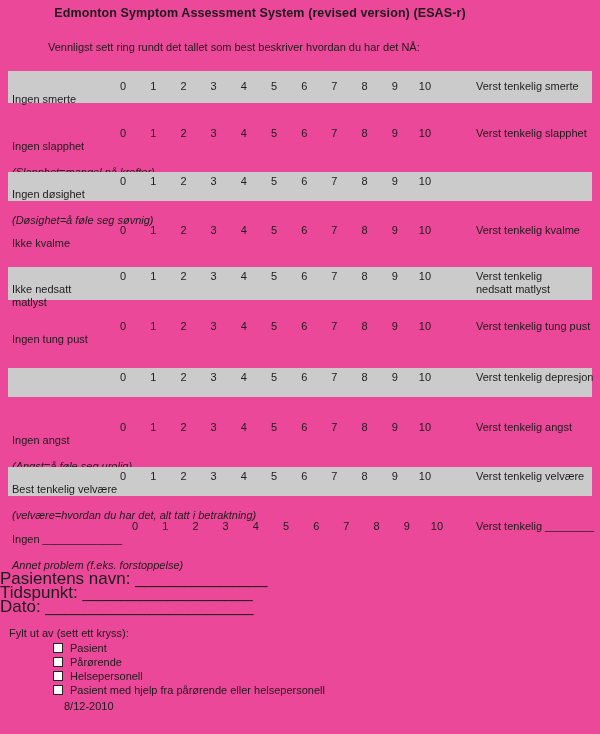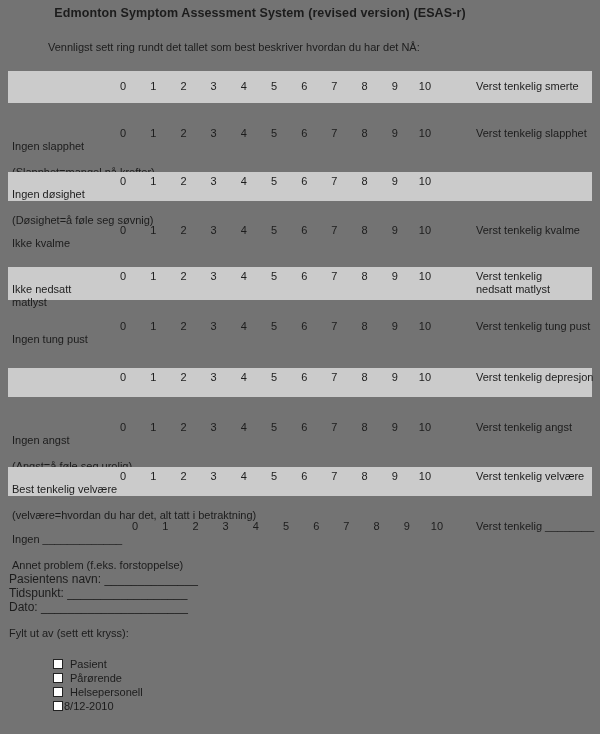--- a/index.html
+++ b/index.html
@@ -1,66 +1,70 @@
 <!DOCTYPE html>
 <html><head>
 <meta charset="utf-8">
 <style>
   html,body{margin:0;padding:0;background:#fff;}
   .page{
-    position:relative;width:600px;height:734px;background:#737373;
+    position:relative;width:600px;height:734px;background:#ec4899;
     font-family:"Liberation Sans", sans-serif;color:#1c1c1c;overflow:hidden;
   }
   .title{
     position:absolute;top:6px;left:0;width:520px;text-align:center;
     font-size:12.5px;font-weight:bold;letter-spacing:.1px;
   }
   .instruction{position:absolute;top:41px;left:9px;font-size:11px;margin-left:39px;}
   
   .srow{position:absolute;left:8px;width:584px;font-size:11px;}
   .srow .left{position:absolute;left:4px;top:3px;width:112px;line-height:13px;white-space:pre-line;}
-  .srow .l2{white-space:nowrap;line-height:13px;}
+  .srow .l2{font-style:italic;white-space:nowrap;line-height:13px;}
   .srow .nums{position:absolute;left:100px;top:3px;width:332px;display:flex;line-height:13px;}
   .srow .num{flex:1;text-align:center;}
   .srow .right{position:absolute;left:468px;top:3px;width:140px;line-height:13px;white-space:pre-line;}
   .r1{top:71px;height:32px;}
   .r1 .left,.r1 .nums,.r1 .right{top:9px;}
   .r2{top:124px;}
   .r3{top:172px;height:29px;}
   .r4{top:221px;}
   .r5{top:267px;height:33px;}
   .r6{top:317px;}
   .r7{top:368px;height:29px;}
   .r8{top:418px;}
   .r9{top:467px;height:29px;}
   .r10{top:517px;}
   .r10 .nums{left:112px;}
   
-  .patient{position:absolute;top:572px;left:9px;font-size:12px;}
+  .patient{position:absolute;top:572px;left:0;font-size:17px;}
   .patient div{line-height:14px;}
   .filledby{position:absolute;top:626px;left:9px;font-size:11px;}
-  .filledby .heading{line-height:14px;margin-bottom:17px;}
+  .filledby .heading{line-height:14px;margin-bottom:1px;}
   .cbrow{line-height:14px;height:14px;padding-left:44px;}
   .cb{
     display:inline-block;width:8px;height:8px;border:1px solid #222;
     margin-right:7px;vertical-align:-1px;background:#fff;
   }
   .footer-date{position:absolute;top:700px;left:64px;font-size:11px;}
 </style>
 </head>
 <body>
 
 <div class="page">
 
   <div class="title">Edmonton Symptom Assessment System (revised version) (ESAS-r)</div>
 
   <div class="instruction">Vennligst sett ring rundt det tallet som best beskriver hvordan du har det NÅ:</div>
 
   <div id="rows-container">
       <div class="srow r1" style="background: rgb(203, 203, 203);">
+    <div class="left">
+      <div class="l1">Ingen smerte</div>
+      
+    </div>
     <div class="nums">
           <span class="num">0</span>
           <span class="num">1</span>
           <span class="num">2</span>
           <span class="num">3</span>
           <span class="num">4</span>
           <span class="num">5</span>
           <span class="num">6</span>
           <span class="num">7</span>
           <span class="num">8</span>
@@ -260,20 +264,20 @@
         <div class="cbrow">
     <span class="cb"></span><span>Pasient</span>
   </div>
         <div class="cbrow">
     <span class="cb"></span><span>Pårørende</span>
   </div>
         <div class="cbrow">
     <span class="cb"></span><span>Helsepersonell</span>
   </div>
         <div class="cbrow">
-    <span class="cb"></span>
+    <span class="cb"></span><span>Pasient med hjelp fra pårørende eller helsepersonell</span>
   </div>
       </div>
   </div>
 
   <div class="footer-date">8/12-2010</div>
 
 </div>
 
 </body></html>

